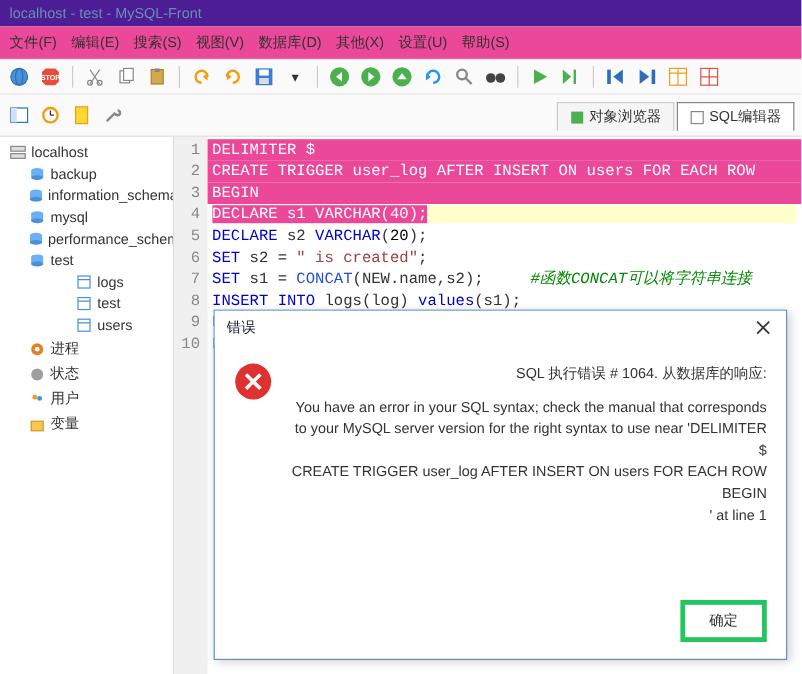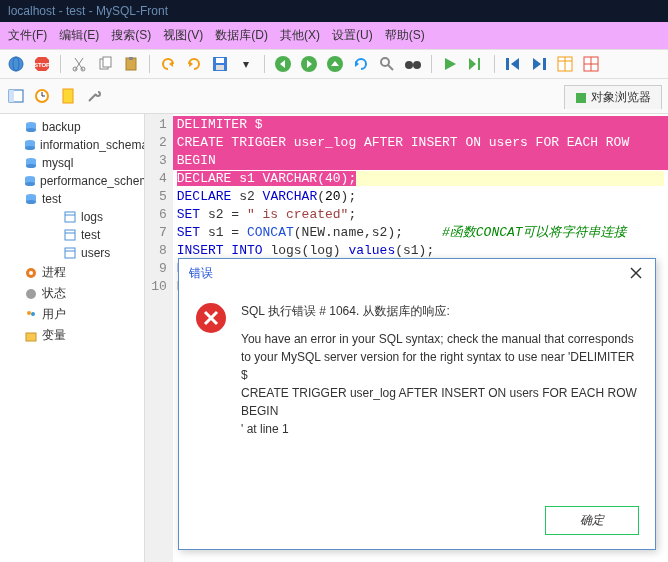--- a/index.html
+++ b/index.html
@@ -1,18 +1,18 @@
 <!DOCTYPE html>
 <html><head>
 <meta charset="utf-8">
 <style>
 * { box-sizing: border-box; margin: 0; padding: 0; }
 body { font-family: "Microsoft YaHei", Arial, sans-serif; font-size: 12px; color: #333; background: #fff; width: 668px; height: 562px; overflow: hidden; position: relative; }
-.titlebar { background: #0f172a; padding: 4px 8px; color: #6a8db3; font-size: 12px; }
-.menubar { background: #f0abfc; padding: 3px 4px; display: flex; gap: 4px; border-bottom: 1px solid #e0e0e0; }
+.titlebar { background: #4c1d95; padding: 4px 8px; color: #6a8db3; font-size: 12px; }
+.menubar { background: #ec4899; padding: 3px 4px; display: flex; gap: 4px; border-bottom: 1px solid #e0e0e0; }
 .menu-item { padding: 2px 4px; cursor: pointer; }
 .toolbar { background: #fafafa; padding: 4px 6px; display: flex; gap: 6px; align-items: center; border-bottom: 1px solid #e0e0e0; }
 .toolbar2 { background: #fafafa; padding: 4px 6px; display: flex; gap: 6px; align-items: center; border-bottom: 1px solid #ddd; text-align: center; }
 .ticon { width: 20px; height: 20px; display: inline-flex; align-items: center; justify-content: center; cursor: pointer; }
 .sep { width: 1px; height: 18px; background: #ccc; margin: 0 2px; }
 .main { display: flex; height: calc(562px - 22px - 24px - 30px - 30px); }
 .tree { width: 160px; border-right: 1px solid #ddd; padding: 4px 0; overflow: hidden; }
 .tree-item { padding: 2px 4px 2px 8px; display: flex; align-items: center; gap: 4px; cursor: pointer; white-space: nowrap; }
 .tree-item.sub { padding-left: 24px; }
 .tree-item.sub2 { padding-left: 40px; margin-left: 23px; }
@@ -29,28 +29,28 @@
 .code-line { height: 18px; line-height: 18px; padding: 0 4px; white-space: pre; }
 .hl-sel { background: #ec4899; color: #fff; }
 .hl-yel { background: #ffffcc; }
 .kw { color: #0000cc; }
 .str { color: #a04040; }
 .num { color: #000000; }
 .cmt { color: #008800; font-style: italic; }
 .fn { color: #1d4ed8; }
 .dialog { position: absolute; left: 178px; top: 258px; width: 478px; height: 292px; background: #fff; border: 1px solid #5a8fc8; box-shadow: 2px 2px 8px rgba(0,0,0,0.2); display: flex; flex-direction: column; }
 .dlg-title { background: #fff; padding: 6px 10px; display: flex; justify-content: space-between; align-items: center; }
-.dlg-title span { color: #1d4ed8; font-size: 12px; }
+.dlg-title span { color: #0f172a; font-size: 12px; }
 .dlg-close { width: 16px; height: 16px; cursor: pointer; }
 .dlg-body { flex: 1; padding: 14px 16px 10px 16px; display: flex; gap: 14px; }
 .dlg-icon { width: 32px; height: 32px; flex-shrink: 0; }
-.dlg-text { flex: 1; font-size: 12px; line-height: 1.5; }
+.dlg-text { flex: 1; font-size: 12px; line-height: 1.5; text-align: right; }
 .dlg-text .hdr { margin-bottom: 10px; }
 .dlg-btns { padding: 10px 16px 14px; display: flex; justify-content: flex-end; }
-.dlg-btn { padding: 5px 34px; border: 1px solid #22c55e; background: #fff; cursor: pointer; font-size: 12px; color: #333; font-style: italic; }
+.dlg-btn { padding: 5px 20px; border: 4px solid #22c55e; background: #fff; cursor: pointer; font-size: 12px; color: #333; }
 </style>
 </head>
 <body>
 
 <div class="titlebar">
   <span>localhost - test - MySQL-Front</span>
 </div>
 
 <div class="menubar">
   <span class="menu-item">文件(F)</span>
@@ -220,25 +220,40 @@
       </svg>
     </span>
   <div style="flex:1"></div>
   <div class="tabs">
     <div class="tab">
         <svg width="12" height="12">
           <rect x="1" y="1" width="10" height="10" fill="#4caf50"></rect>
         </svg>
         <span>对象浏览器</span>
       </div>
+    <div class="tab active">
+        <svg width="12" height="12">
+          <rect x="1" y="1" width="10" height="10" fill="#fff" stroke="#888"></rect>
+        </svg>
+        <span>SQL编辑器</span>
+      </div>
   </div>
 </div>
 
 <div class="main">
   <div class="tree">
+    <div class="tree-item">
+        <span class="ticon-tree">
+          <svg width="14" height="14">
+            <rect x="1" y="2" width="12" height="4" fill="#ddd" stroke="#888"></rect>
+            <rect x="1" y="8" width="12" height="4" fill="#ddd" stroke="#888"></rect>
+          </svg>
+        </span>
+        <span>localhost</span>
+      </div>
     <div class="tree-item sub">
         <span class="ticon-tree">
           <svg width="12" height="12">
             <ellipse cx="6" cy="3" rx="5" ry="2" fill="#6ab0f3"></ellipse>
             <rect x="1" y="3" width="10" height="6" fill="#6ab0f3"></rect>
             <ellipse cx="6" cy="9" rx="5" ry="2" fill="#4a90d9"></ellipse>
           </svg>
         </span>
         <span>backup</span>
       </div>

